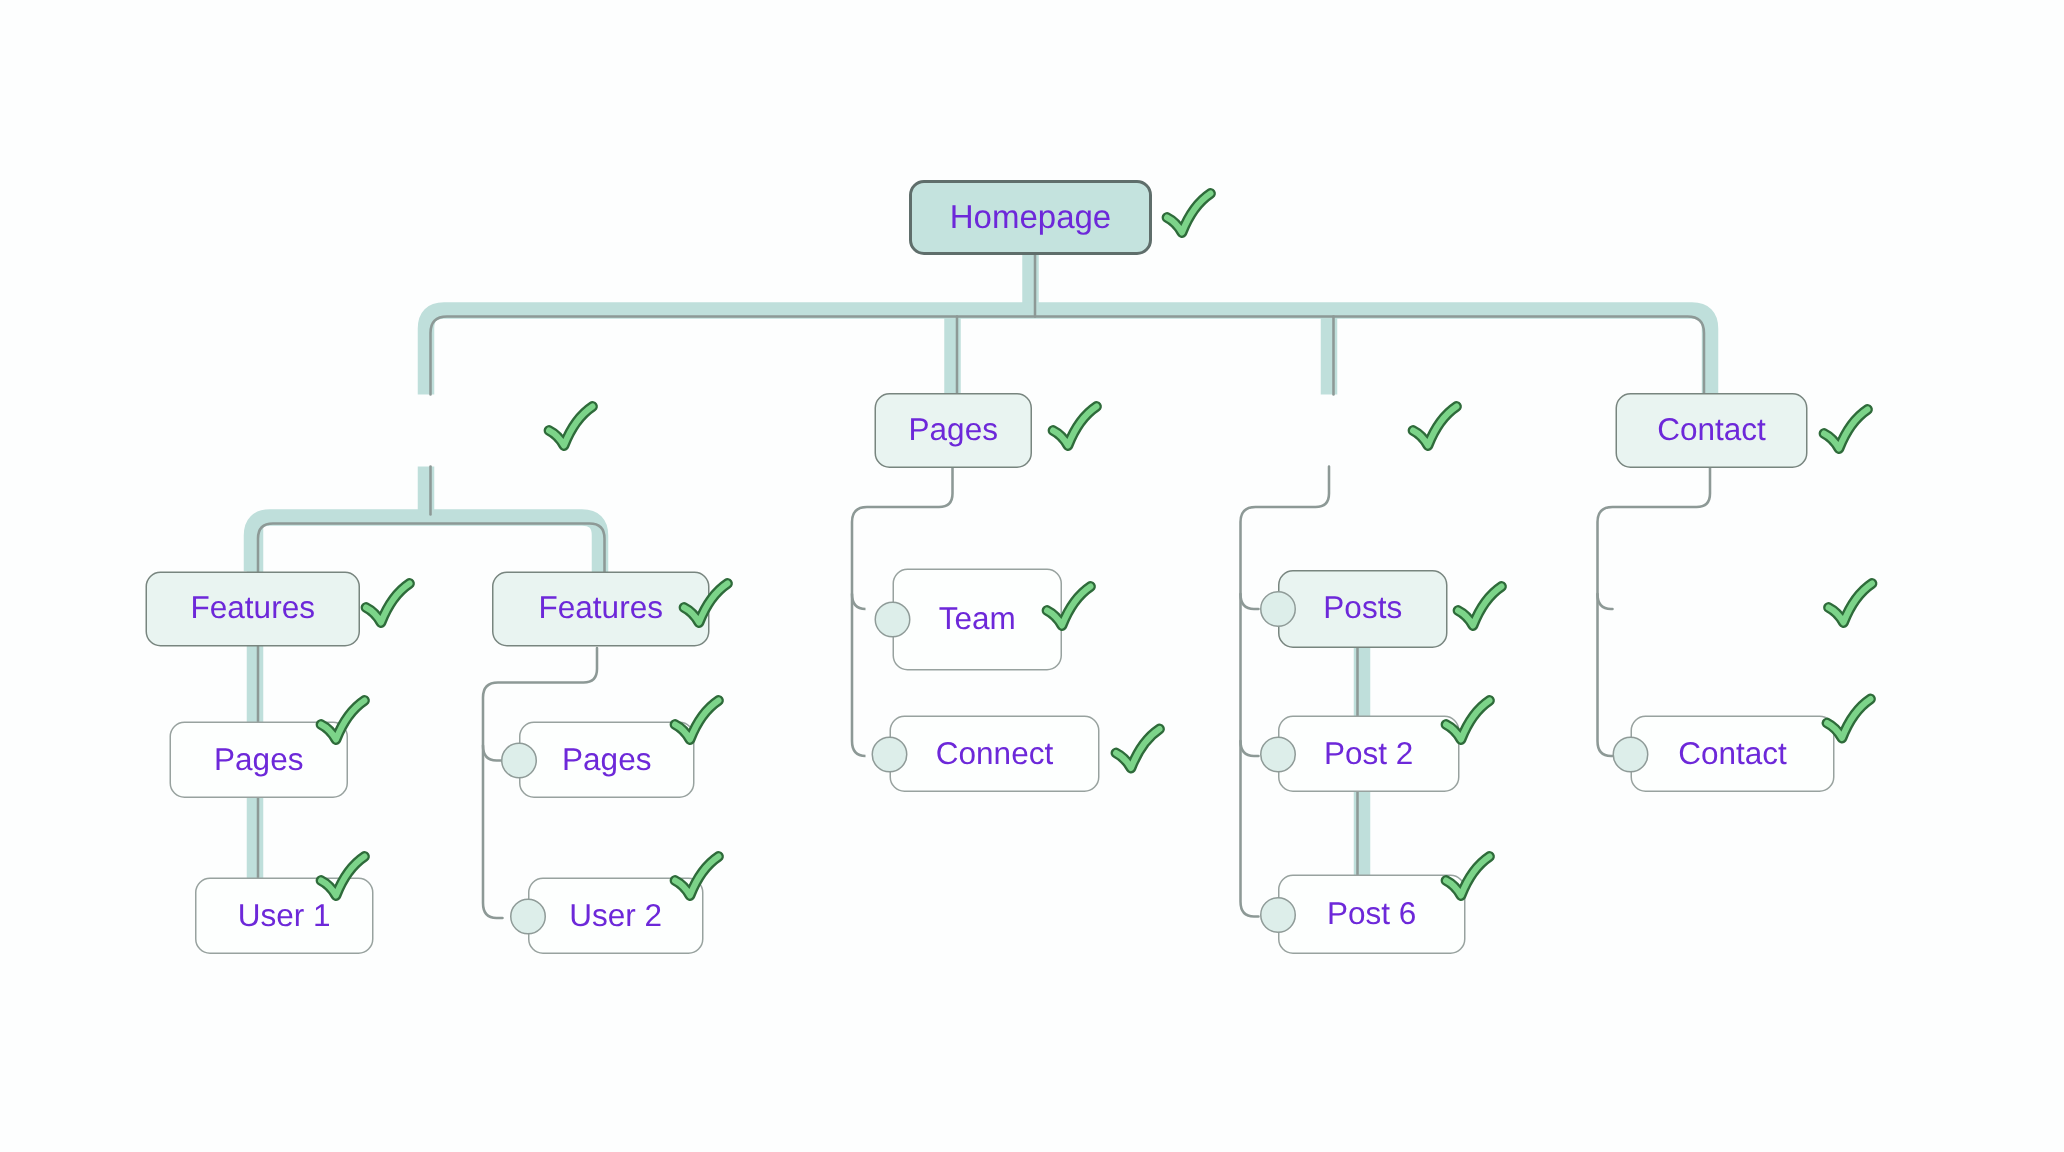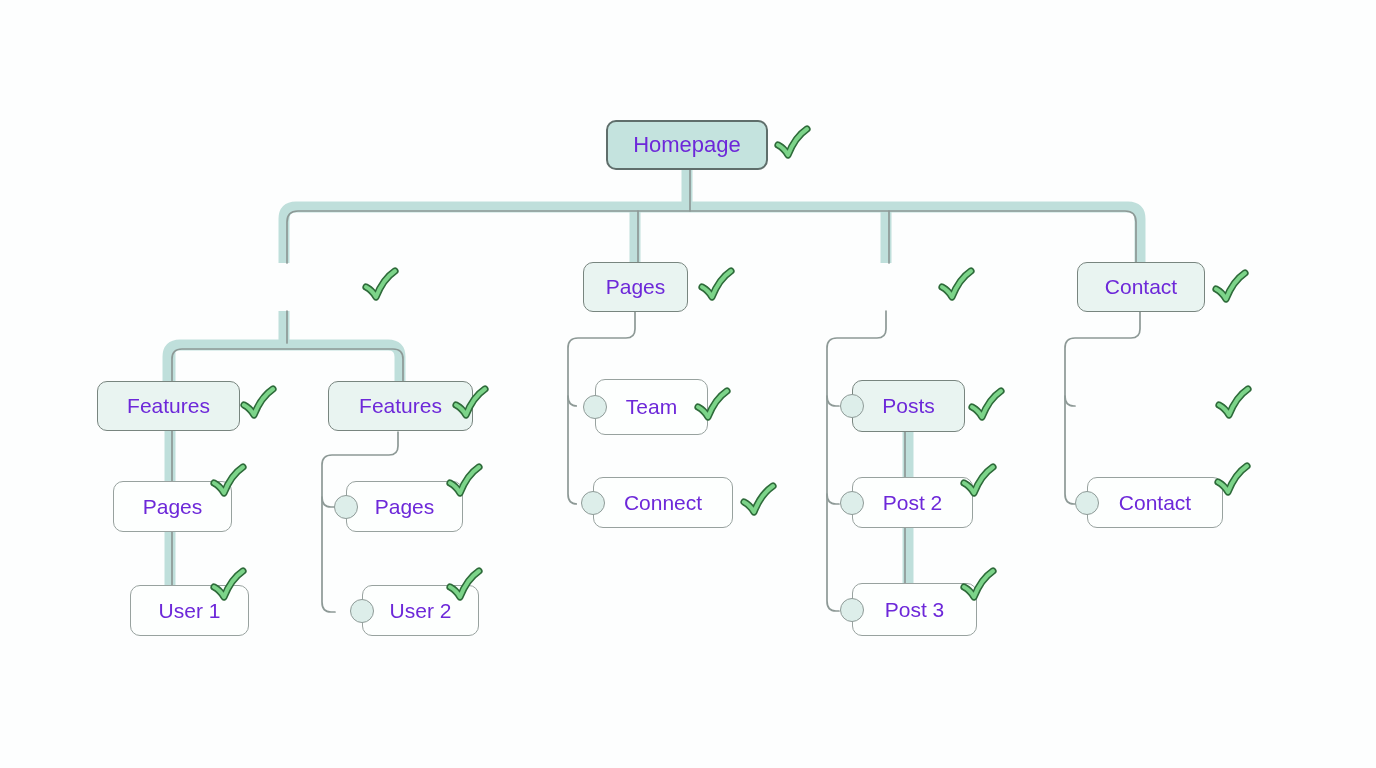--- a/index.html
+++ b/index.html
@@ -88,26 +88,26 @@
 
   <div class="node white" style="left:130px;top:585px;width:119px;height:51px">
     <span class="label">User 1</span>
   </div>
 
   <div class="node white" style="left:346px;top:481px;width:117px;height:51px">
     <span class="port"></span>
     <span class="label">Pages</span>
   </div>
 
-  <div class="node white" style="left:362px;top:585px;width:117px;height:51px">
+  <div class="node white" style="left:352px;top:585px;width:117px;height:51px">
     <span class="port"></span>
     <span class="label">User 2</span>
   </div>
 
-  <div class="node white" style="left:595px;top:379px;width:113px;height:56px">
+  <div class="node white" style="left:595px;top:379px;width:113px;height:68px">
     <span class="port"></span>
     <span class="label">Team</span>
   </div>
 
   <div class="node mint" style="left:852px;top:380px;width:113px;height:52px">
     <span class="port"></span>
     <span class="label">Posts</span>
   </div>
 
   <div class="node white" style="left:593px;top:477px;width:140px;height:51px">
@@ -115,21 +115,21 @@
     <span class="label">Connect</span>
   </div>
 
   <div class="node white" style="left:852px;top:477px;width:121px;height:51px">
     <span class="port"></span>
     <span class="label">Post 2</span>
   </div>
 
   <div class="node white" style="left:852px;top:583px;width:125px;height:53px">
     <span class="port"></span>
-    <span class="label">Post 3</span>
+    <span class="label">Post 6</span>
   </div>
 
 
   <div class="node white" style="left:1087px;top:477px;width:136px;height:51px">
     <span class="port"></span>
     <span class="label">Contact</span>
   </div>
 
 <svg class="check" width="40" height="38" viewBox="0 0 40 38" style="left: 772px; top: 124px;">
       <path d="M6 21 Q12 24 16 31 Q23 13 35 5" fill="none" stroke="#2e6b3a" stroke-width="7.2" stroke-linecap="round" stroke-linejoin="round"></path>

